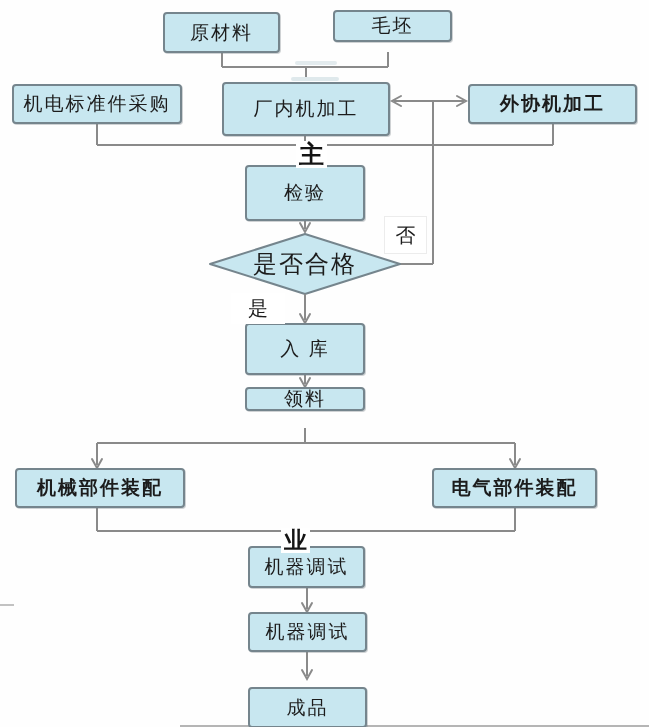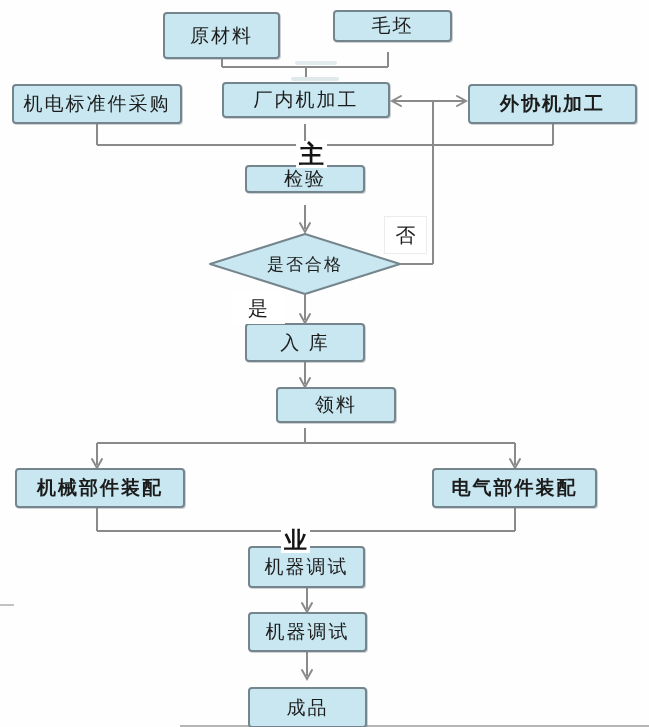--- a/index.html
+++ b/index.html
@@ -16,21 +16,21 @@
     position:absolute;box-sizing:border-box;
     background:var(--node-fill,#c8e7f0);
     border:2px solid var(--node-border,#75858d);
     border-radius:4px;
     display:flex;align-items:center;justify-content:center;
     font-size:19px;color:var(--text,#1c1c1c);letter-spacing:2px;
     box-shadow:1px 1px 0 rgba(120,130,135,.35);
   }
   .diamond-label{
     position:absolute;display:flex;align-items:center;justify-content:center;
-    font-size:17px;color:var(--text,#1c1c1c);letter-spacing:2px;
+    font-size:24px;color:var(--text,#1c1c1c);letter-spacing:2px;
   }
   .edge-label{
     position:absolute;display:flex;align-items:center;justify-content:center;
     background:#ffffff;border:1px solid #ececec;
     font-size:20px;color:var(--text,#1c1c1c);
   }
   .watermark-char{
     position:absolute;background:#ffffff;color:#141414;
     font-size:25px;font-weight:600;line-height:1;padding:1px 3px;
   }
@@ -89,53 +89,53 @@
 
     <path class="edge" d="M307,652 V676"></path>
     <polyline class="arrowhead" points="302,670 307,679 312,670"></polyline>
   </svg>
 
   <div class="artifact" style="left:295px;top:61px;width:42px;height:4px;background:#e3ebee;border-radius:2px;"></div>
   <div class="artifact" style="left:291px;top:77px;width:48px;height:4px;background:#dfe9ec;border-radius:2px;"></div>
   <div class="artifact" style="left:0px;top:604px;width:14px;height:2px;background:#c2c2c2;"></div>
   <div class="artifact" style="left:180px;top:725px;width:469px;height:2px;background:#b5b5b5;"></div>
 
-  <div class="node" style="left:163px;top:12px;width:117px;height:47px;justify-content:center;">
+  <div class="node" style="left:163px;top:12px;width:117px;height:41px;justify-content:center;">
     <span>原材料</span>
   </div>
 
   <div class="node" style="left:333px;top:10px;width:119px;height:32px;">
     <span>毛坯</span>
   </div>
 
   <div class="node" style="left:12px;top:84px;width:170px;height:40px;font-size:19px;">
     <span>机电标准件采购</span>
   </div>
 
-  <div class="node" style="left:222px;top:82px;width:168px;height:36px;font-family:Liberation Serif, serif;">
+  <div class="node" style="left:222px;top:82px;width:168px;height:54px;font-family:Liberation Serif, serif;">
     <span>厂内机加工</span>
   </div>
 
   <div class="node" style="left:468px;top:84px;width:169px;height:40px;font-weight:600;">
     <span>外协机加工</span>
   </div>
 
-  <div class="node" style="left:245px;top:165px;width:120px;height:28px;">
+  <div class="node" style="left:245px;top:165px;width:120px;height:56px;">
     <span>检验</span>
   </div>
 
   <div class="diamond-label" style="left:225px;top:250px;width:160px;height:28px;">
     <span>是否合格</span>
   </div>
 
-  <div class="node" style="left:245px;top:323px;width:120px;height:39px;">
+  <div class="node" style="left:245px;top:323px;width:120px;height:52px;">
     <span>入 库</span>
   </div>
 
-  <div class="node" style="left:245px;top:387px;width:120px;height:36px;margin-left:31px;">
+  <div class="node" style="left:245px;top:387px;width:120px;height:24px;">
     <span>领料</span>
   </div>
 
   <div class="node" style="left:15px;top:468px;width:170px;height:40px;font-weight:600;">
     <span>机械部件装配</span>
   </div>
 
   <div class="node" style="left:432px;top:468px;width:165px;height:40px;font-weight:600;">
     <span>电气部件装配</span>
   </div>

